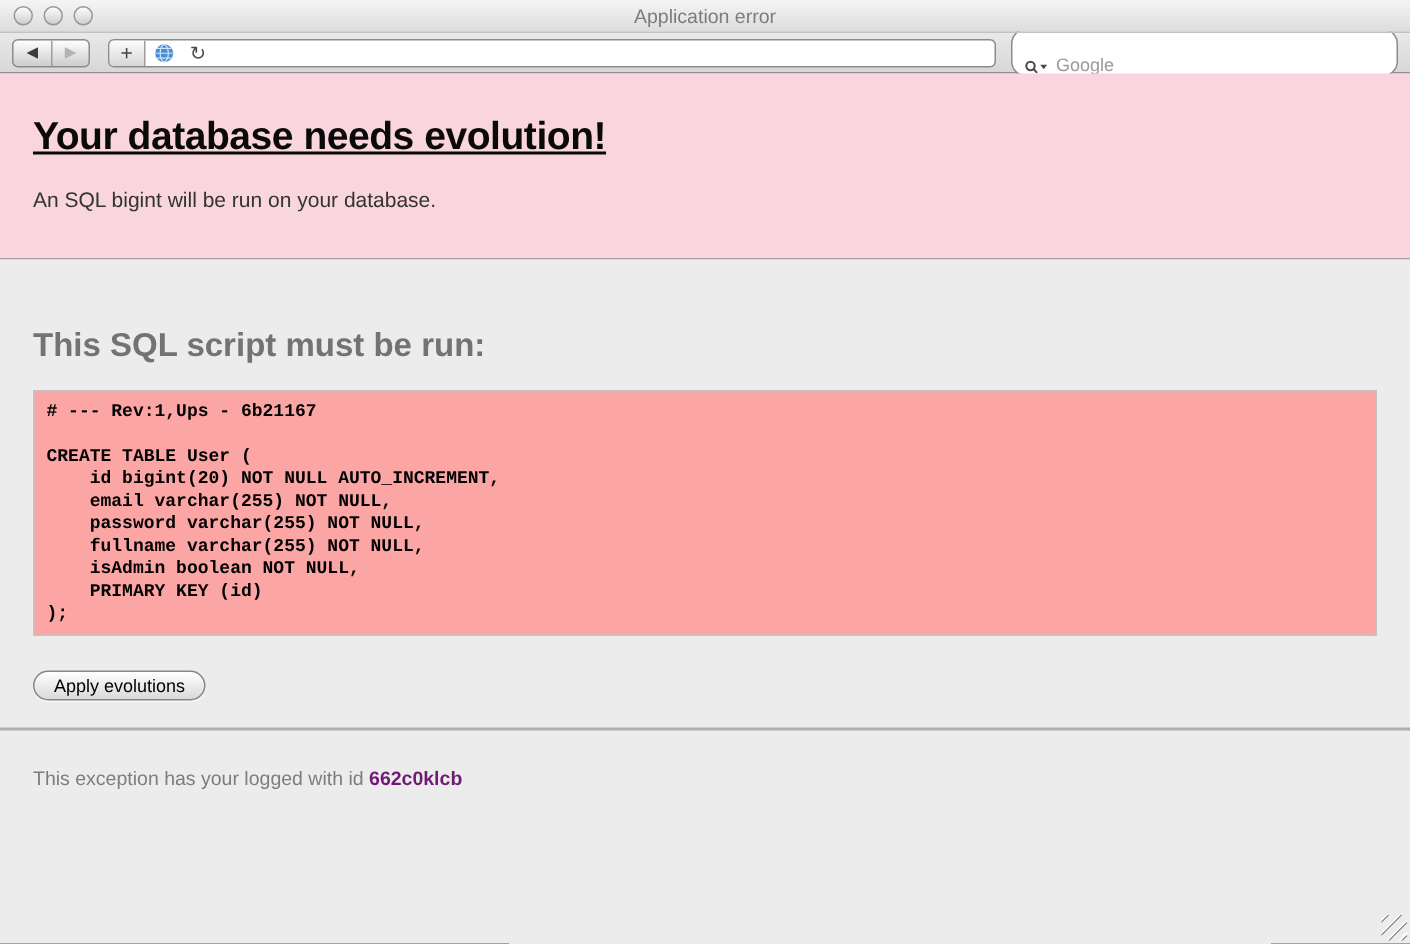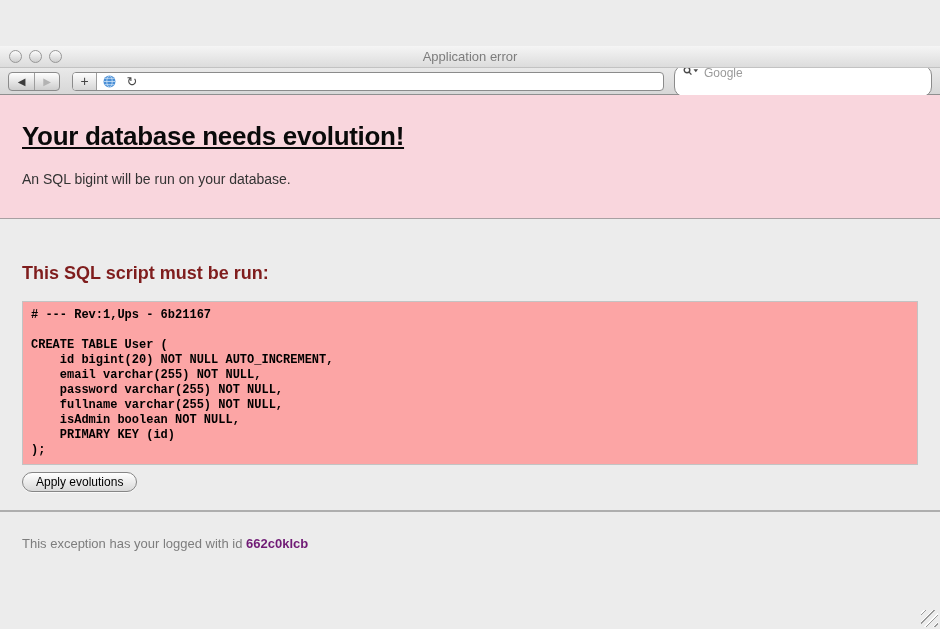--- a/index.html
+++ b/index.html
@@ -8,21 +8,20 @@
     width:940px;height:629px;position:relative;overflow:hidden;
     display:flex;flex-direction:column;
     font-family:"Liberation Sans",sans-serif;
     background:#ececec;
   }
   
   .titlebar{
     height:22px;flex:0 0 22px;position:relative;
     background:linear-gradient(#f5f5f5,#dcdcdc);
     border-bottom:1px solid #c2c2c2;
-    margin-top:46px;
   }
   .traffic{position:absolute;left:9px;top:4px;display:flex;gap:7px;}
   .tl{
     width:13px;height:13px;border-radius:50%;
     background:linear-gradient(#fcfcfc,#cfcfcf);
     border:1px solid #979797;display:inline-block;
   }
   .wintitle{
     position:absolute;left:0;right:0;top:3px;text-align:center;
     font-size:13px;color:#7c7c7c;
@@ -57,21 +56,21 @@
   .globe{display:inline-flex;margin:0 4px 0 6px;}
   .urlinput{
     flex:1;border:none;outline:none;background:transparent;
     font-family:"Liberation Sans",sans-serif;font-size:12px;color:#000;padding:0;
   }
   .reloadbtn{
     width:24px;height:100%;border:none;background:transparent;
     font-size:13px;color:#4a4a4a;padding:0;cursor:default;
   }
   .searchwrap{
-    width:258px;height:32px;margin-left:10px;display:flex;align-items:flex-start;
+    width:258px;height:32px;margin-left:10px;display:flex;align-items:flex-end;
     border:1px solid #8b8b8b;border-radius:10px;background:#fff;padding:0 8px;
   }
   .searchicon{display:inline-flex;margin-right:5px;}
   .searchinput{
     flex:1;border:none;outline:none;background:transparent;min-width:0;
     font-family:"Liberation Sans",sans-serif;font-size:12px;color:#444;padding:0;
   }
   .searchinput::placeholder{color:#9a9a9a;opacity:1;}
   
   .banner{
@@ -80,30 +79,30 @@
   }
   .banner h1{
     margin:26px 0 0 0;font-size:26px;font-weight:bold;color:#0a0a0a;
     letter-spacing:-0.3px;
     text-decoration:underline;
   }
   .banner p{margin:19px 0 0 0;font-size:14px;color:#333;}
   
   .content{flex:1;position:relative;background:#ececec;overflow:hidden;}
   .content h2{
-    margin:44px 22px 0 22px;font-size:18px;font-weight:bold;color:#7f1d1d;
+    margin:44px 22px 0 22px;font-size:22px;font-weight:bold;color:#737373;
   }
   .sqlbox{
     margin:17px 22px 0 22px;background:#fca5a5;border:1px solid #c3c3c3;
     padding:6px 8px;white-space:pre;overflow:hidden;
     font-family:"Liberation Mono",monospace;font-size:12px;line-height:15px;
     font-weight:bold;color:#000;
   }
   .applybtn{
-    margin:7px 0 0 22px;height:20px;padding:0 13px;
+    margin:23px 0 0 22px;height:20px;padding:0 13px;
     border:1px solid #868686;border-radius:10px;
     background:linear-gradient(#ffffff,#d9d9d9);
     font-family:"Liberation Sans",sans-serif;font-size:12px;color:#000;
     box-shadow:0 1px 0 rgba(255,255,255,.7);cursor:default;
   }
   .divider{margin:18px 0 0 0;border:none;border-top:2px solid #aeaeae;}
   .footnote{margin:24px 0 0 22px;font-size:13px;color:#7d7d7d;}
   .footnote b{color:#701a75;font-weight:bold;}
   .grip{
     position:absolute;right:2px;bottom:2px;width:17px;height:17px;

